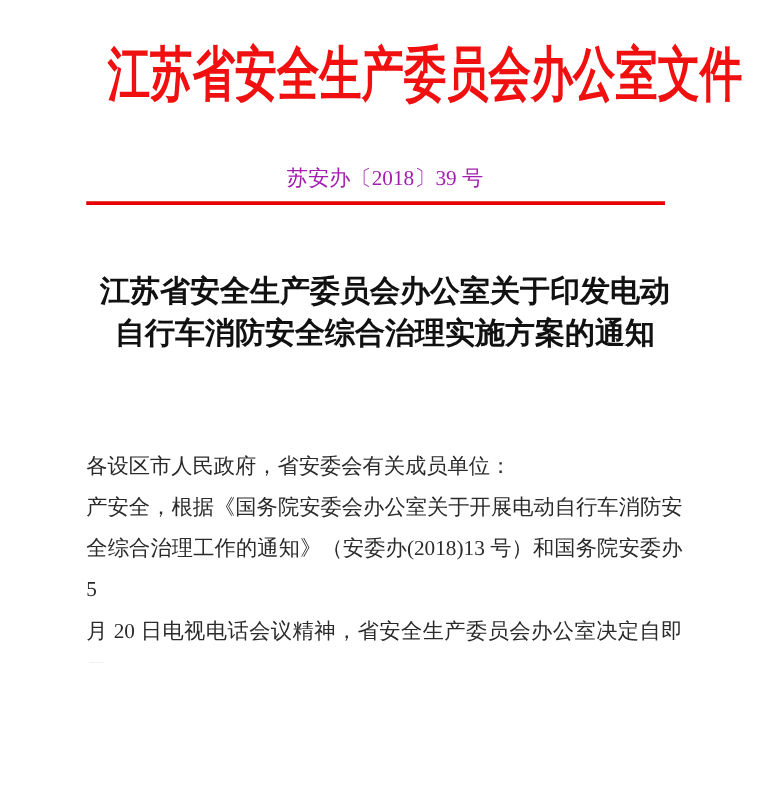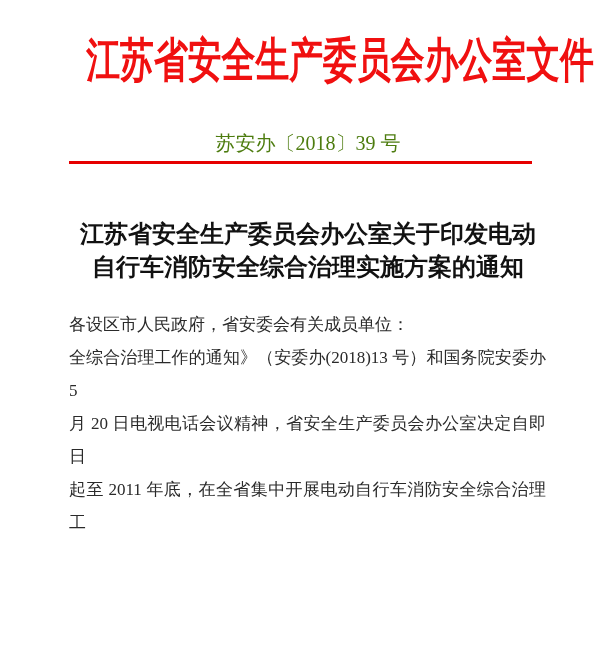--- a/index.html
+++ b/index.html
@@ -19,22 +19,22 @@
     font-weight:bold;
     color:#f01010;
     transform:scaleX(0.72);
     transform-origin:50% 50%;
     white-space:nowrap;
     letter-spacing:0px;
   }
   .doc-number{
     position:absolute;top:133px;left:0;width:616px;
     text-align:center;
-    font-size:20px;line-height:20px;
-    color:#4d7c0f;
+    font-size:17px;line-height:20px;
+    color:#a21caf;
     white-space:nowrap;
   }
   .red-divider{
     position:absolute;top:161px;left:69px;
     width:463px;height:2.5px;
     background:#e60000;
   }
   .document-title{
     position:absolute;top:218px;left:75px;
     width:466px;
@@ -50,20 +50,21 @@
     color:#2a2a2a;
   }
   .body-line{
     text-align:justify;
     text-align-last:justify;
     white-space:normal;
   }
   .body-line.no-stretch{
     text-align:center;
     text-align-last:left;
+    margin-top:48px;
   }
   .body-line.indent{
     text-indent:2em;
   }
   .signature-org{
     position:absolute;top:575px;left:320px;
     font-size:17px;line-height:20px;
     color:#222222;
     white-space:nowrap;
   }
@@ -97,20 +98,21 @@
   <div class="header-title">江苏省安全生产委员会办公室文件</div>
 
   <div class="doc-number">苏安办〔2018〕39 号</div>
 
   <div class="red-divider"></div>
 
   <div class="document-title">江苏省安全生产委员会办公室关于印发电动自行车消防安全综合治理实施方案的通知</div>
 
   <div class="body-block">
     <div class="body-line no-stretch">各设区市人民政府，省安委会有关成员单位：</div>
+    <div class="body-line">产安全，根据《国务院安委会办公室关于开展电动自行车消防安</div>
     <div class="body-line">全综合治理工作的通知》（安委办(2018)13 号）和国务院安委办 5</div>
     <div class="body-line">月 20 日电视电话会议精神，省安全生产委员会办公室决定自即日</div>
     <div class="body-line">起至 2011 年底，在全省集中开展电动自行车消防安全综合治理工</div>
     <div class="body-line no-stretch">作。现将实施方案印发你们，认真组织实施，认真组织实施。</div>
   </div>
 
   <div class="signature-date">2018 年 6 月 4 日</div>
 
   <svg class="seal" viewBox="0 0 120 120" xmlns="http://www.w3.org/2000/svg" aria-hidden="true">
     <circle cx="60" cy="60" r="53" fill="none" stroke="#d5382c" stroke-width="3.5"></circle>

